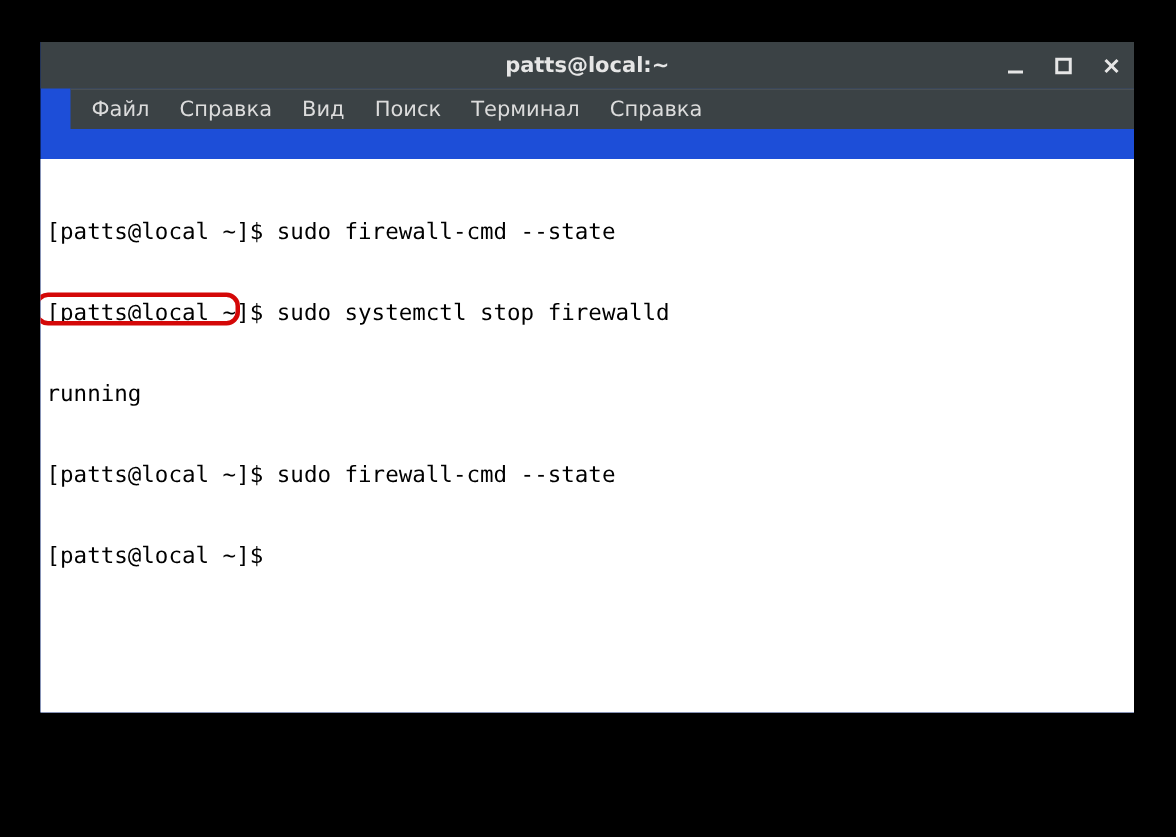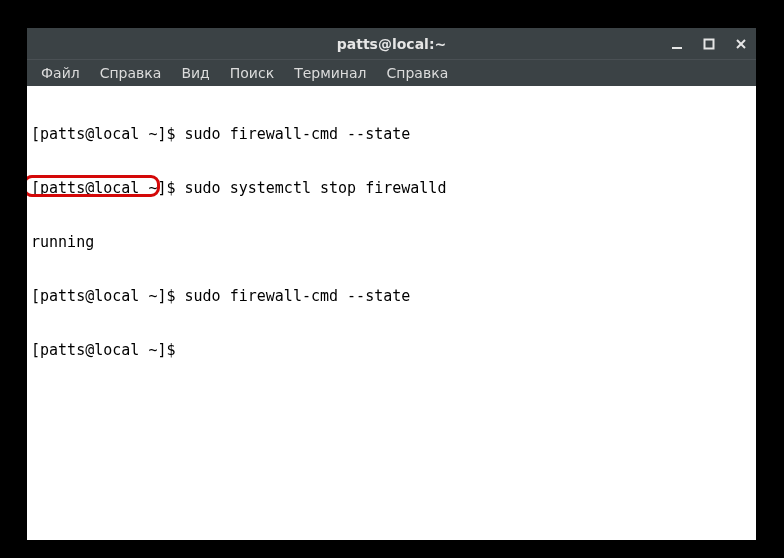--- a/index.html
+++ b/index.html
@@ -8,21 +8,21 @@
     height: 558px;
     background: #000000;
     font-family: "DejaVu Sans", "Liberation Sans", sans-serif;
     overflow: hidden;
   }
   .window {
     position: absolute;
     left: 27px;
     top: 28px;
     width: 729px;
-    height: 512px;
+    height: 447px;
     background: #1d4ed8;
     display: flex;
     flex-direction: column;
   }
   .titlebar {
     height: 31px;
     background: #3b4245;
     color: #e6e6e6;
     display: flex;
     align-items: center;
@@ -55,38 +55,40 @@
   }
   .win-btn svg { display: block; }
   .menubar {
     height: 27px;
     background: #3b4245;
     display: flex;
     align-items: center;
     padding: 0 4px;
     gap: 0;
     border-top: 1px solid #4a5054;
+    margin-left: 20px;
   }
   .menu-item {
     color: #dcdcdc;
     font-size: 14px;
     padding: 3px 10px;
     cursor: pointer;
   }
   .terminal-body {
     flex: 1;
     background: #ffffff;
     padding: 3px 4px;
     font-family: "DejaVu Sans Mono", "Liberation Mono", monospace;
     font-size: 15px;
     line-height: 18px;
     color: #000000;
     white-space: pre;
     overflow: hidden;
     position: relative;
+    margin-top: 20px;
   }
   .line { display: block; }
   .highlight-ring {
     position: absolute;
     border: 3px solid #d40808;
     border-radius: 9px;
     pointer-events: none;
   }
 </style>
 </head>

